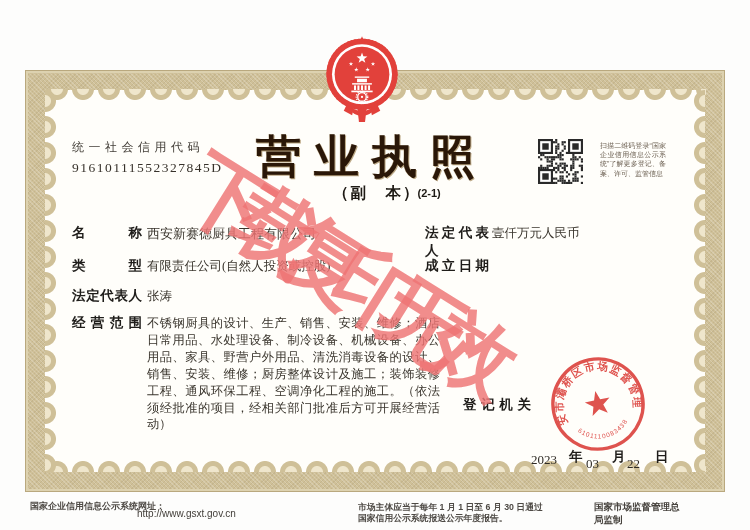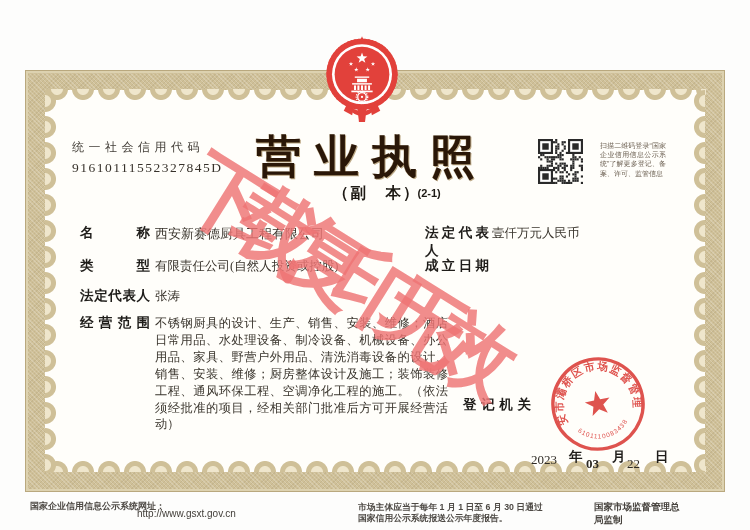--- a/index.html
+++ b/index.html
@@ -43,21 +43,21 @@
                color:#37322b;font-family:"Liberation Serif",serif;z-index:2;}
   .title{position:absolute;left:256px;top:127px;font-size:45px;font-weight:bold;letter-spacing:13px;
          color:var(--title-brown,#2a1708);z-index:2;white-space:nowrap;
          text-shadow:1px 1px 0 rgba(133,98,38,.55),-0.5px -0.5px 0 rgba(133,98,38,.4);}
   .subtitle{position:absolute;left:333px;top:183px;font-size:15.5px;font-weight:bold;color:#1e1a14;
             letter-spacing:2px;z-index:2;white-space:nowrap;}
   .copyno{font-size:11px;letter-spacing:0;margin-left:-3px;vertical-align:1px;}
   
   .lrow,.rrow{position:absolute;display:flex;align-items:flex-start;z-index:2;}
   .flabel{width:70px;font-size:13.5px;font-weight:bold;color:#1f1d1a;
-          text-align:justify;text-align-last:justify;flex:none;margin-left:8px;}
+          text-align:justify;text-align-last:justify;flex:none;}
   .rlabel{width:64px;font-size:13.5px;font-weight:bold;color:#1f1d1a;
           text-align:justify;text-align-last:justify;flex:none;}
   .fvalue{font-family:"Liberation Serif",serif;color:#3a352d;margin-left:5px;margin-top:1px;}
   .lrow1{left:72px;top:224px;}  .lrow1 .fvalue{font-size:13px;}
   .lrow2{left:72px;top:257px;}  .lrow2 .fvalue{font-size:12.5px;}
   .lrow3{left:72px;top:287px;}  .lrow3 .fvalue{font-size:12.5px;}
   .lrow4{left:72px;top:314px;}
   .scope{width:293px;font-size:12.3px;line-height:16.9px;text-align:justify;}
   .rrow1{left:425px;top:224px;} .rrow1 .fvalue{margin-left:3px;font-size:12.5px;}
   .rrow2{left:425px;top:257px;} .rrow2 .fvalue{margin-left:3px;font-size:12.5px;}
@@ -310,21 +310,21 @@
     <polygon fill="var(--seal-red,#dc4440)" points="50.00,36.50 46.83,45.63 37.16,45.83 44.86,51.67 42.06,60.92 50.00,55.40 57.94,60.92 55.14,51.67 62.84,45.83 53.17,45.63"></polygon>
     <path id="sealBot" d="M23,72 A34,34 0 0 0 77,72" fill="none"></path>
     <text font-size="6.6" fill="var(--seal-red,#dc4440)" letter-spacing="1">
       <textPath href="#sealBot" startOffset="50%" text-anchor="middle">6101110083438</textPath>
     </text>
   </svg>
 
   <div class="daterow">
     <span class="d-num" style="left:531px;top:452px;">2023</span>
     <span class="d-unit" style="left:569px;top:448px;">年</span>
-    <span class="d-num" style="left:586px;top:456px;font-weight:bold;">03</span>
+    <span class="d-num" style="left:586px;top:456px;">03</span>
     <span class="d-unit" style="left:612px;top:448px;">月</span>
     <span class="d-num" style="left:627px;top:456px;">22</span>
     <span class="d-unit" style="left:655px;top:448px;">日</span>
   </div>
 
   <div class="watermark">下载复印无效</div>
 
   <div class="footer">
     <span class="f-site-label">国家企业信用信息公示系统网址：</span>
     <span class="f-site-url">http://www.gsxt.gov.cn</span>

